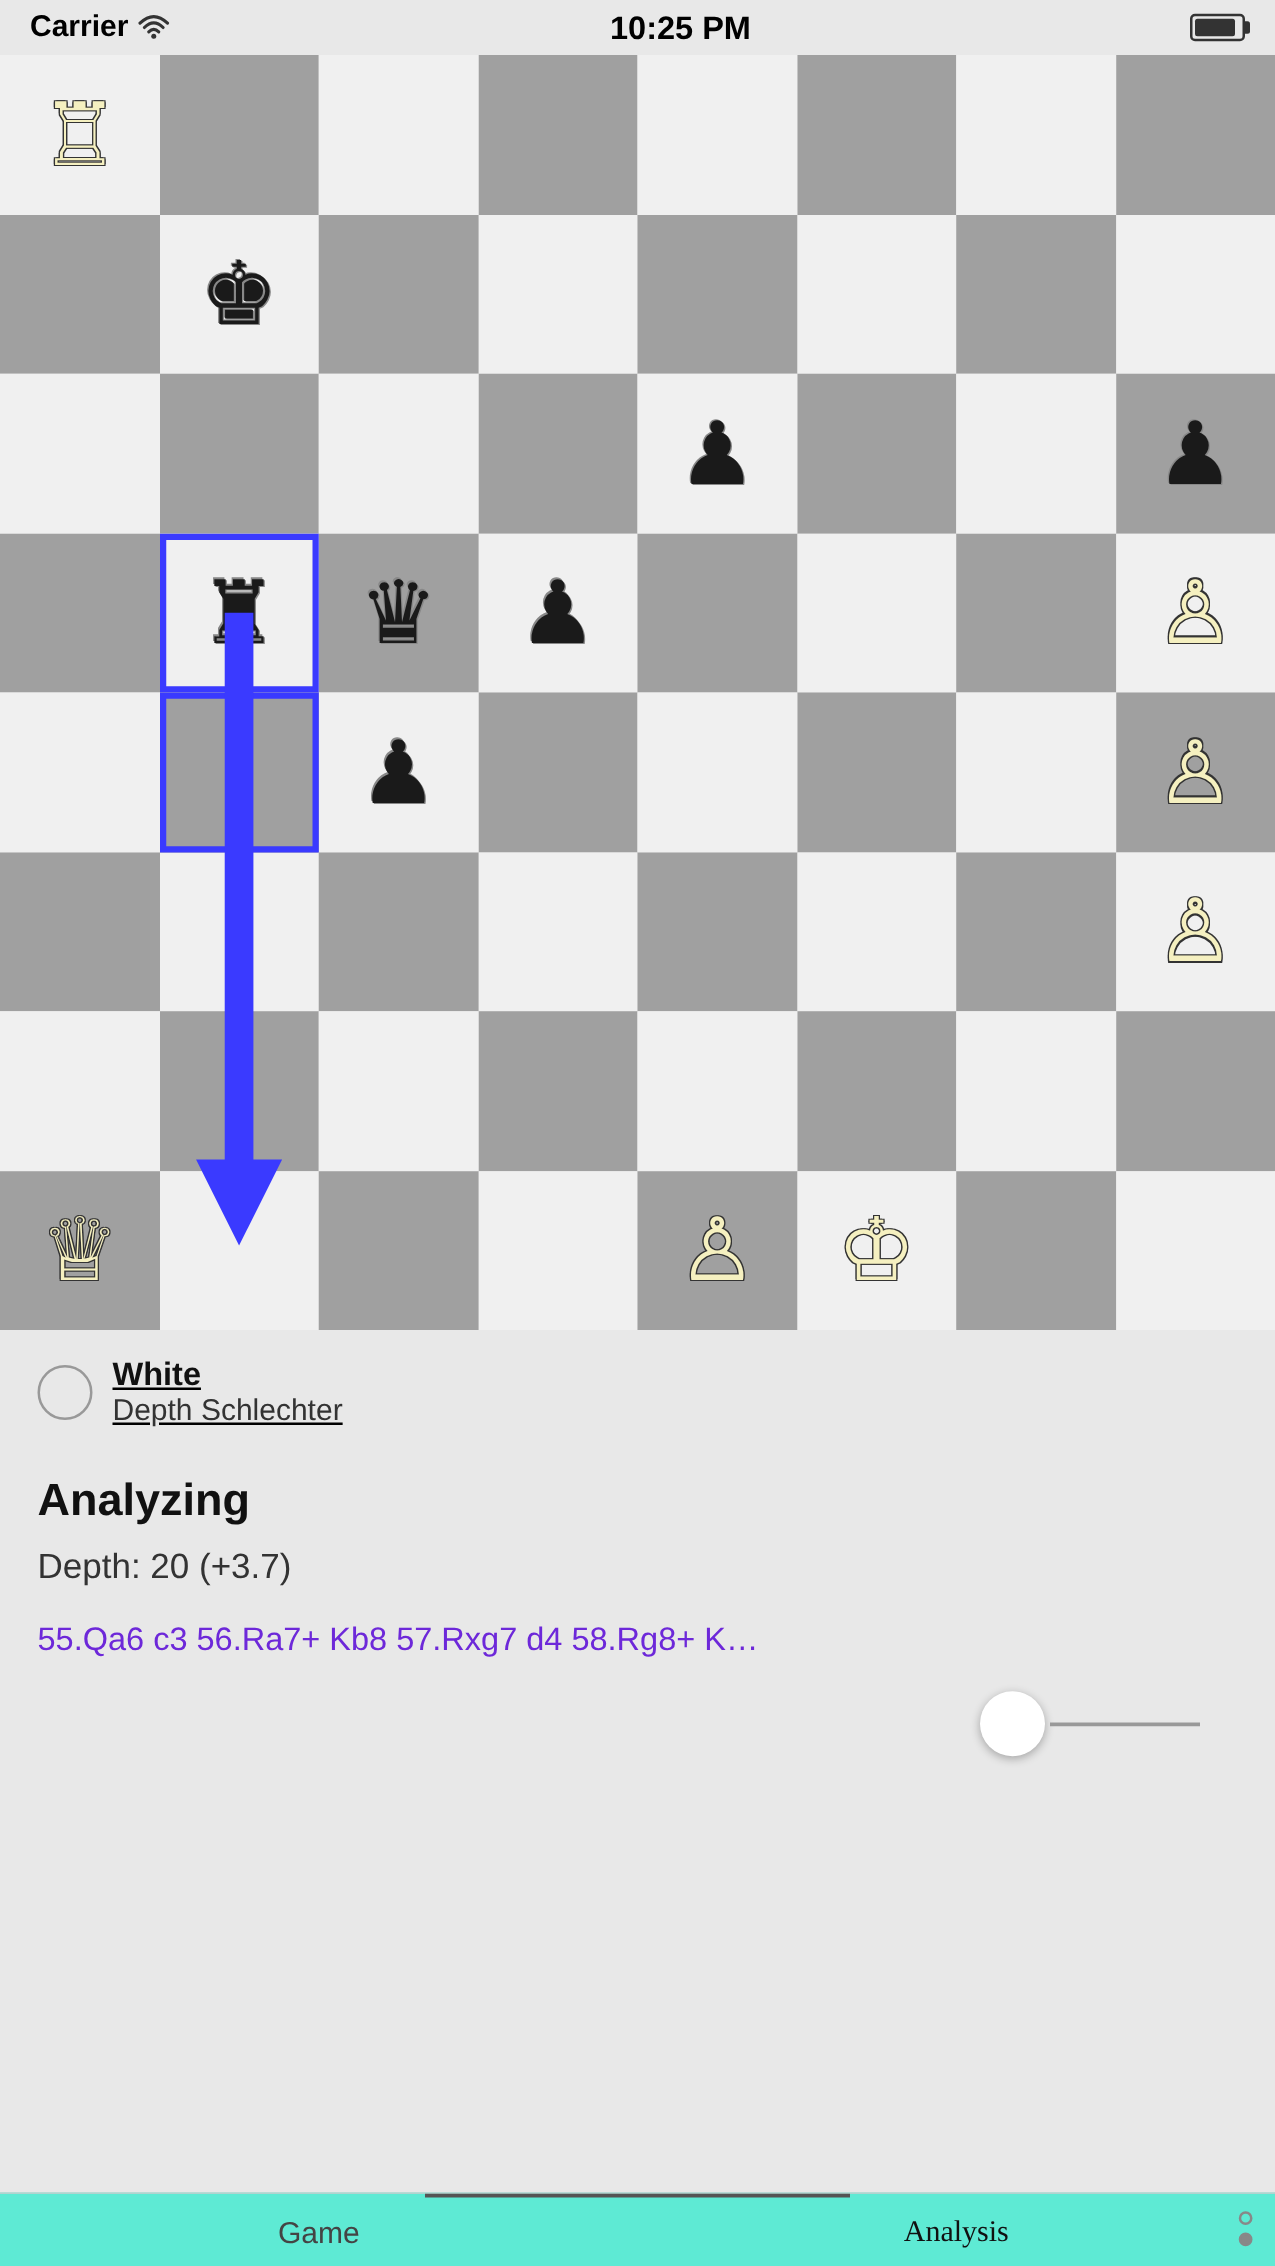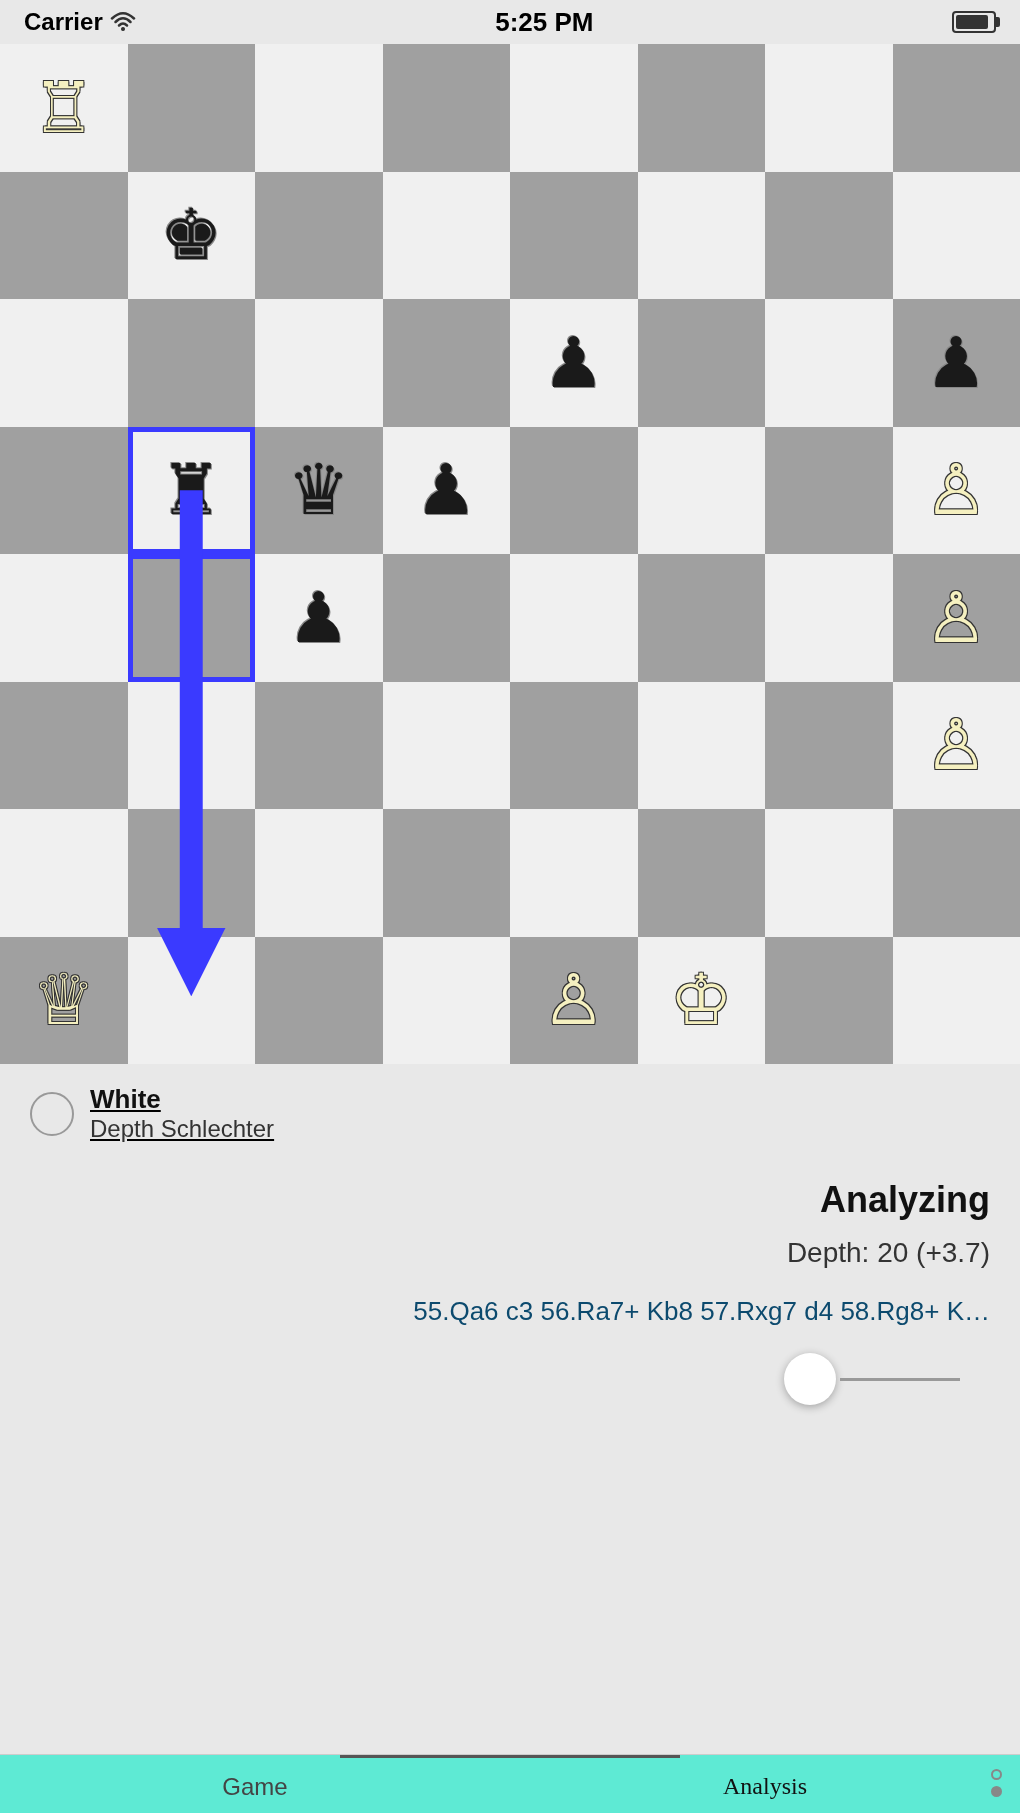--- a/index.html
+++ b/index.html
@@ -161,36 +161,36 @@
       height: 12px;
       border-radius: 50%;
       border: 2px solid #888;
       background: transparent;
     }
 
     
     .analysis-section {
       background: #e8e8e8;
       padding: 10px 30px 16px;
-      text-align: right;
+      text-align: left;
     }
     .analyzing-title {
       font-size: 36px;
       font-weight: 700;
       color: #111;
       margin-bottom: 16px;
     }
     .depth-text {
       font-size: 28px;
       color: #333;
       margin-bottom: 24px;
     }
     .moves-text {
       font-size: 26px;
-      color: #0c4a6e;
+      color: #6d28d9;
       margin-bottom: 24px;
       line-height: 1.4;
     }
     .slider-row {
       display: flex;
       align-items: center;
       justify-content: flex-end;
       padding-right: 30px;
       margin-bottom: 10px;
     }
@@ -270,21 +270,21 @@
     <span>Carrier</span>
 
     <svg width="28" height="22" viewBox="0 0 28 22">
       <path d="M14 18 L14 18" stroke="#333" stroke-width="3" stroke-linecap="round"></path>
       <path d="M10 14.5 Q14 10.5 18 14.5" fill="none" stroke="#333" stroke-width="2.5" stroke-linecap="round"></path>
       <path d="M6.5 11 Q14 3.5 21.5 11" fill="none" stroke="#333" stroke-width="2.5" stroke-linecap="round"></path>
       <path d="M3 7.5 Q14 -3 25 7.5" fill="none" stroke="#333" stroke-width="2.5" stroke-linecap="round"></path>
       <circle cx="14" cy="18" r="2" fill="#333"></circle>
     </svg>
   </div>
-  <div class="status-time">5:25 PM</div>
+  <div class="status-time">10:25 PM</div>
   <div class="status-battery">
     <div class="battery-icon">
       <div class="battery-fill"></div>
     </div>
   </div>
 </div>
 
 <div class="chess-board-container">
   <div class="chess-board" id="chessBoard">
       <div class="square light">

